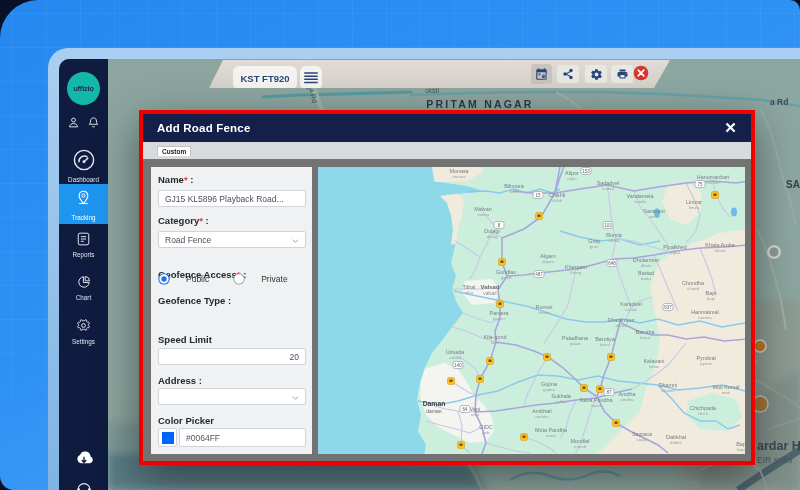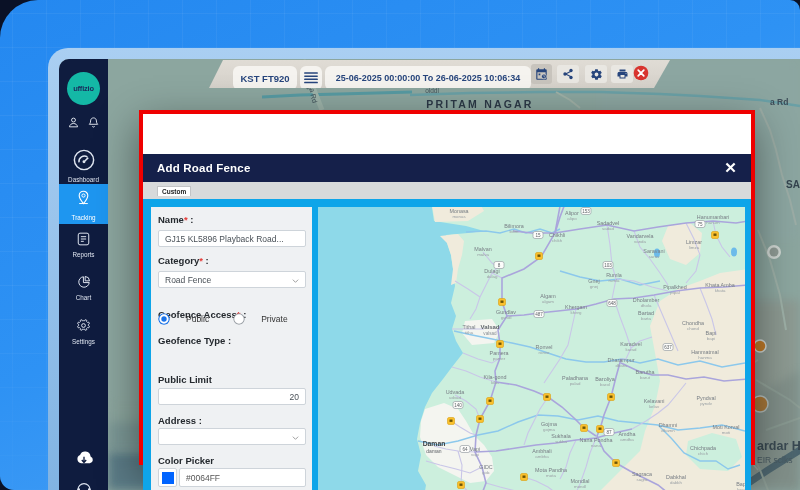--- a/index.html
+++ b/index.html
@@ -34,26 +34,26 @@
 .tb-kst { left:28px; width:64px; font-size:9.5px; font-weight:bold; color:#27457c; }
 .tb-burger { left:95px; width:22px; }
 .tb-date { left:120px; width:206px; font-size:9px; font-weight:bold; color:#27457c; }
 .tb-cal { position:absolute; left:326px; top:4px; width:21px; height:20px; background:#c8c4bd;
   border-radius:3px; display:flex; align-items:center; justify-content:center; }
 .tb-ic { position:absolute; top:5px; width:22px; height:18px; display:flex; align-items:center;
   justify-content:center; background:#e9e7e2; border-radius:3px; }
 .modal { position:absolute; left:139px; top:110px; width:616px; height:355px;
   border:4px solid #ef0000; background:#fff; box-shadow:0 14px 40px rgba(0,0,0,0.45); }
 .m-head { height:28px; background:#15204a; display:flex; align-items:center;
-  padding:0 14px; color:#fff; font-size:11.5px; font-weight:bold; letter-spacing:0.2px;margin-top:40px; }
+  padding:0 14px; color:#fff; font-size:11.5px; font-weight:bold; letter-spacing:0.2px; }
 .m-x { margin-left:auto; font-size:15px; font-weight:bold; }
 .m-tabs { height:17px; background:#d8dadb; display:flex; align-items:center; padding-left:14px; }
 .m-tab { background:#fff; border:1px solid #c2c4c6; border-bottom:none; font-size:6.5px;
   font-weight:bold; color:#222; padding:1px 4px 1px; }
-.m-body { position:relative; height:302px; background:#0ea5e9; }
+.m-body { position:relative; height:302px; background:#737373; }
 .fpanel { position:absolute; left:8px; top:8px; width:161px; height:287px; background:#eff1f3; }
 .fl { position:absolute; left:7px; font-size:9.5px; font-weight:bold; color:#24292e; }
 .fl .req { color:#e53935; }
 .fin { position:absolute; left:7px; width:148px; height:17px; background:#fff;
   border:1px solid #ced4da; border-radius:2px; font-size:8.5px; color:#495057;
   display:flex; align-items:center; padding:0 6px; }
 .fin .caret { margin-left:auto; }
 .radio { width:12px; height:12px; border-radius:50%; }
 .mappanel { position:absolute; left:175px; top:8px; width:427px; height:287px; overflow:hidden; }
 </style></head>
@@ -121,21 +121,20 @@
   <div class="tb-box tb-burger">
       <svg width="14" height="12" viewBox="0 0 24 21">
         <g fill="#27457c">
           <rect y="0.5" width="24" height="2.6" rx="1"></rect>
           <rect y="6" width="24" height="2.6" rx="1"></rect>
           <rect y="11.5" width="24" height="2.6" rx="1"></rect>
           <rect y="17" width="24" height="2.6" rx="1"></rect>
         </g>
       </svg>
     </div>
-  <div class="tb-box tb-date">25-06-2025 00:00:00 To 26-06-2025 10:06:34</div>
   <div class="tb-cal">
       <svg width="15" height="14" viewBox="0 0 24 24">
         <path fill="#27457c" d="M19 4h-1V2h-2v2H8V2H6v2H5c-1.1 0-2 .9-2 2v14c0 1.1.9 2 2 2h14c1.1 0 2-.9 2-2V6c0-1.1-.9-2-2-2zm0 16H5V9h14v11zM7 11h3v3H7z"></path>
         <circle cx="16.2" cy="16.2" r="4.2" fill="#27457c" stroke="#dcd8d1" stroke-width="1.2"></circle>
         <path d="M16.2 13.8v2.6l1.8 1" stroke="#dcd8d1" stroke-width="1.1" fill="none"></path>
       </svg>
     </div>
   <div class="tb-ic" style="left:352px;">
       <svg width="12" height="12" viewBox="0 0 24 24">
         <g fill="#27457c">
@@ -236,21 +235,21 @@
             <circle cx="8" cy="8" r="7" fill="#fff" stroke="#1a73e8" stroke-width="1.6"></circle>
             <circle cx="8" cy="8" r="3.6" fill="#1a73e8"></circle>
           </svg>
         <span style="font-size:8.5px;color:#333;">Public</span>
         <svg class="radio" style="margin-left:8px;" viewBox="0 0 16 16">
             <circle cx="8" cy="8" r="7" fill="#fff" stroke="#9aa0a6" stroke-width="1.4"></circle>
           </svg>
         <span style="font-size:8.5px;color:#333;">Private</span>
       </div>
       <div class="fl" style="top:128px;">Geofence Type :</div>
-      <div class="fl" style="top:167px;">Public Limit</div>
+      <div class="fl" style="top:167px;">Speed Limit</div>
       <div class="fin" style="top:181px;">
           <span style="margin-left:auto;">20</span>
         </div>
       <div class="fl" style="top:208px;">Address :</div>
       <div class="fin" style="top:221px;">
           <span class="caret"><svg width="7" height="4" viewBox="0 0 10 6">
               <path d="M1 1l4 4 4-4" stroke="#999" stroke-width="1.4" fill="none"></path>
             </svg></span>
         </div>
       <div class="fl" style="top:248px;">Color Picker</div>

